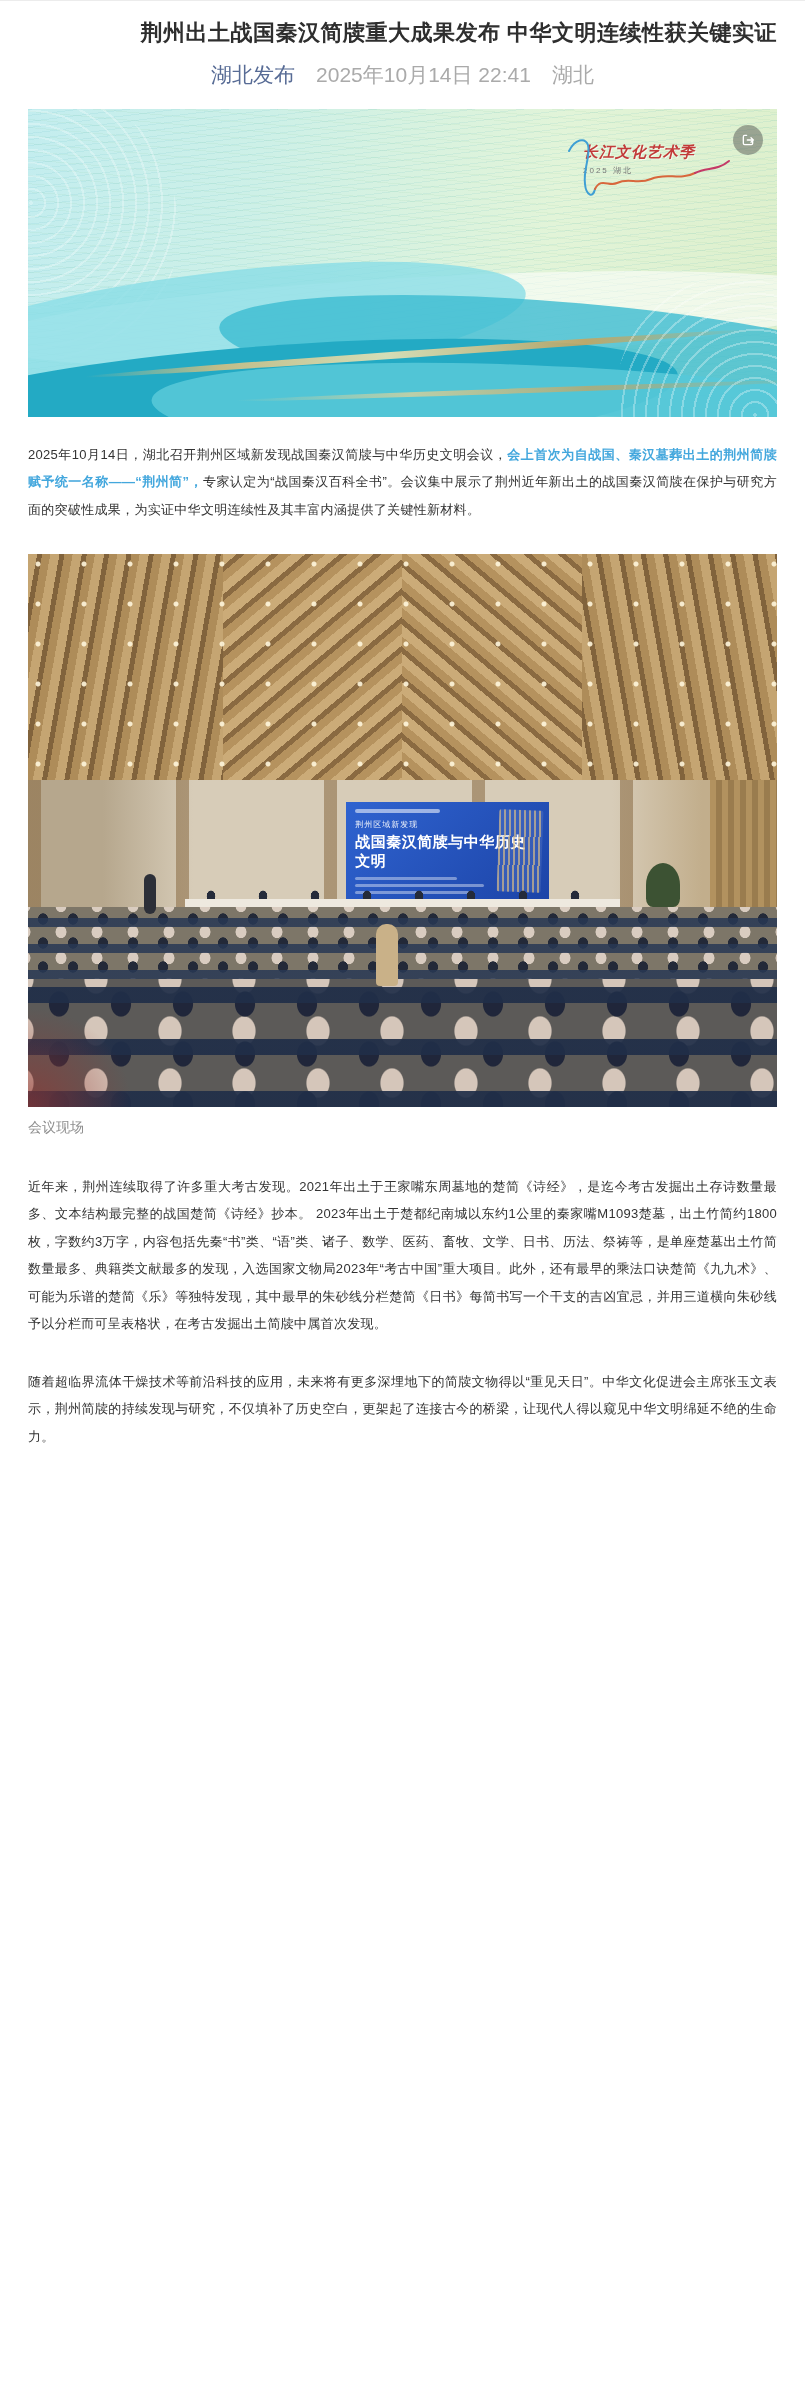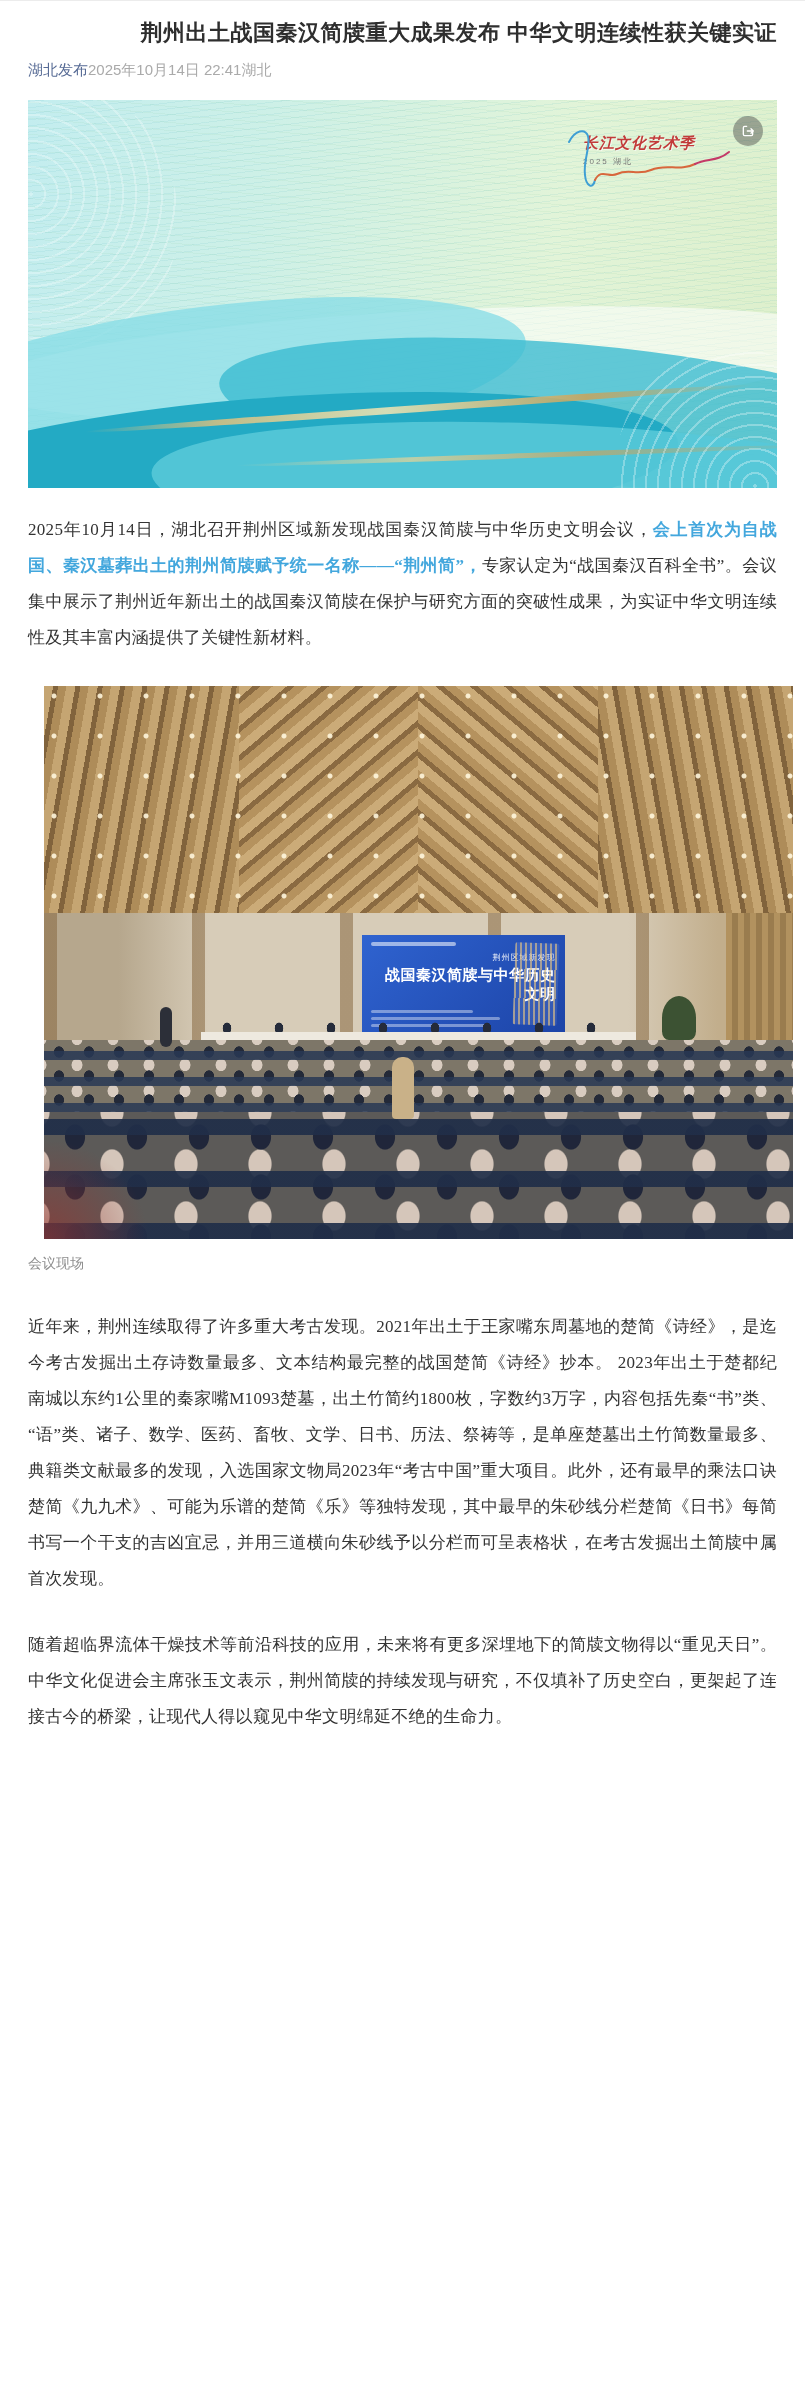--- a/index.html
+++ b/index.html
@@ -2,26 +2,26 @@
 <html lang="zh"><head>
 <meta charset="utf-8">
 <style>
   * { box-sizing: border-box; }
   html,body { margin:0; padding:0; background:#ffffff; }
   body { font-family:"Liberation Sans","DejaVu Sans",sans-serif; }
   .page { width:805px; margin:0 auto; background:#fff; padding:0 28px 40px; border-top:1px solid #ececec; }
 
   
   .title { font-size:22px; line-height:1.45; font-weight:700; color:#2e2e2e; margin:16px 0 12px; letter-spacing:.5px;text-align:right; }
-  .byline { display:flex; align-items:center; gap:0; font-size:15px; margin-bottom:20px; }
+  .byline { display:flex; align-items:center; gap:21px; font-size:21px; margin-bottom:20px;justify-content:center; }
   .byline .source { color:#576b95; text-decoration:none; cursor:pointer; }
   .byline .meta { color:#aaaaaa; }
 
   
-  .banner { position:relative; width:749px; height:388px; overflow:hidden; margin:0 0 24px;
+  .banner { position:relative; width:749px; height:308px; overflow:hidden; margin:0 0 24px;
             background:linear-gradient(100deg,#c3edef 0%,#cdf0e7 30%,#e2f4d8 68%,#ddefcb 100%); }
   .banner .mesh { position:absolute; inset:0;
      background:
        repeating-linear-gradient(-7deg, rgba(80,180,190,.11) 0 1px, transparent 1px 6px),
        repeating-linear-gradient(5deg, rgba(130,200,150,.10) 0 1px, transparent 1px 8px); }
   .orn { position:absolute; border-radius:50%; opacity:.55; }
   .orn-tl { left:-60px; top:-10px; width:210px; height:260px;
      background:repeating-radial-gradient(circle at 30% 40%, rgba(255,255,255,.5) 0 2px, transparent 2px 13px); }
   .orn-br { right:-70px; bottom:-90px; width:230px; height:230px;
      background:repeating-radial-gradient(circle at 60% 60%, rgba(255,255,255,.55) 0 2px, transparent 2px 12px); }
@@ -38,21 +38,21 @@
      background:linear-gradient(90deg, transparent, #e8d396 30%, #c9a45f 60%, transparent); opacity:.7; transform:rotate(-2deg); }
   .banner-logo { position:absolute; right:34px; top:34px; width:160px; }
   .banner-logo .logo-title { font-size:15px; font-weight:700; font-style:italic; color:#c23a39;
      text-shadow:1px 1px 0 rgba(255,255,255,.6); letter-spacing:1px; }
   .banner-logo .logo-sub { font-size:8px; color:#777; margin-top:3px; letter-spacing:2px; }
   .logo-river { position:absolute; left:-28px; top:-14px; }
   .fullscreen-btn { position:absolute; right:14px; top:16px; width:30px; height:30px; border-radius:50%;
      background:rgba(70,70,70,.45); display:flex; align-items:center; justify-content:center; cursor:pointer; }
 
   
-  .para { font-size:17px; line-height:2.12; color:#333333; text-align:justify; letter-spacing:.3px; margin:16px 0 30px;font-family:Liberation Serif, serif; }
+  .para { font-size:13px; line-height:2.12; color:#333333; text-align:justify; letter-spacing:.3px; margin:16px 0 30px; }
   .hl { color:#43a7dd; font-weight:700; }
 
   
   .photo { position:relative; width:749px; height:553px; overflow:hidden; background:#cfc5b0; margin:4px 0 0; }
   .ceiling { position:absolute; left:0; top:0; right:0; height:41%; background:#8d6f46; display:flex; }
   .ceiling .c { height:100%; }
   .c1 { width:26%; background:repeating-linear-gradient(100deg,#c5a572 0 9px,#81633c 9px 14px,#ae8c59 14px 22px); }
   .c2 { width:24%; background:repeating-linear-gradient(140deg,#cbab78 0 9px,#8a6a41 9px 14px,#b5925e 14px 22px); }
   .c3 { width:24%; background:repeating-linear-gradient(40deg,#cbab78 0 9px,#8a6a41 9px 14px,#b5925e 14px 22px); }
   .c4 { width:26%; background:repeating-linear-gradient(80deg,#c5a572 0 9px,#81633c 9px 14px,#ae8c59 14px 22px); }
@@ -141,21 +141,21 @@
     <div class="fullscreen-btn">
       <svg width="16" height="16" viewBox="0 0 24 24">
         <path d="M10 5H7a2 2 0 0 0-2 2v10a2 2 0 0 0 2 2h10a2 2 0 0 0 2-2v-3" fill="none" stroke="#ffffff" stroke-width="2" stroke-linecap="round"></path>
         <path d="M11 12h9m0 0-3.5-3.5M20 12l-3.5 3.5" fill="none" stroke="#ffffff" stroke-width="2" stroke-linecap="round"></path>
       </svg>
     </div>
   </div>
 
   <p class="para"><span>2025年10月14日，湖北召开荆州区域新发现战国秦汉简牍与中华历史文明会议，</span><span class="hl">会上首次为自战国、秦汉墓葬出土的荆州简牍赋予统一名称——“荆州简”，</span><span>专家认定为“战国秦汉百科全书”。会议集中展示了荆州近年新出土的战国秦汉简牍在保护与研究方面的突破性成果，为实证中华文明连续性及其丰富内涵提供了关键性新材料。</span></p>
 
-  <figure class="photo" style="margin:16px;text-align:right;">
+  <figure class="photo" style="margin:0;">
     <div class="ceiling">
       <div class="c c1"></div>
       <div class="c c2"></div>
       <div class="c c3"></div>
       <div class="c c4"></div>
     </div>
     <div class="ceiling-lights"></div>
     <div class="wall">
       <div class="pillars"></div>
     </div>

